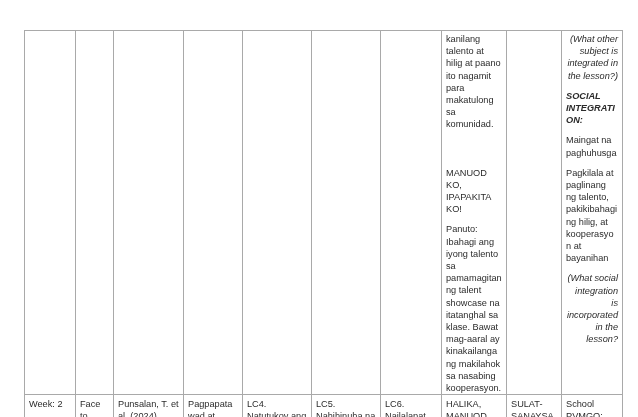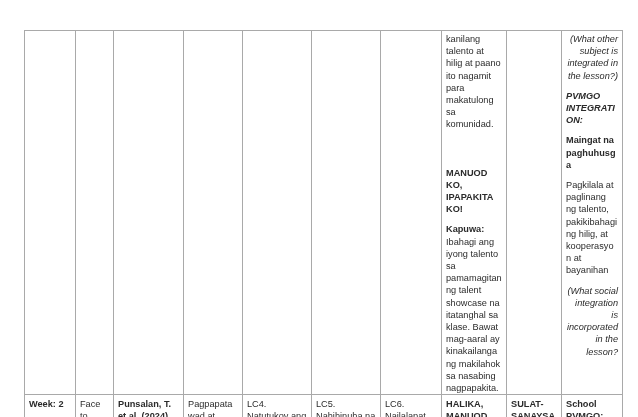--- a/index.html
+++ b/index.html
@@ -5,21 +5,21 @@
   html, body { margin: 0; padding: 0; background: #ffffff; }
   body { width: 638px; height: 417px; overflow: hidden; position: relative;
          font-family: "Liberation Sans", sans-serif; color: #2b2b2b; }
   .page { position: absolute; left: 0; top: 0; width: 638px; height: 417px; background:#fff; }
   table.plan { position: absolute; left: 24px; top: 30px; border-collapse: collapse;
                table-layout: fixed; width: 598px; }
   table.plan td { border: 1px solid #a9a9a9; vertical-align: top; padding: 2px 4px 0 4px;
                   font-size: 9.2px; line-height: 12.2px; overflow: hidden; word-wrap: break-word; }
   tr.r1 td { height: 320px; }
   tr.r2 td { height: 70px; padding-top: 3px; }
-  .b { font-weight: bold; }
+  .b { font-weight: normal; }
   .i { font-style: italic; text-align: right; }
   .bi { font-weight: bold; font-style: italic; }
   .gap { display:block; height: 8px; }
   .biggap { display:block; height: 36px; }
   .justify { text-align: justify; }
   p { margin: 0; }
 </style>
 </head>
 <body>
 
@@ -44,27 +44,27 @@
     <td></td>
     <td></td>
     <td></td>
     <td></td>
     <td></td>
     <td>
       <p>kanilang talento at hilig at paano ito nagamit para makatulong sa komunidad.</p>
       <span class="biggap"></span>
       <p class="b">MANUOD KO, IPAPAKITA KO!</p>
       <span class="gap"></span>
-      <p><span class="b">Kapuwa:</span> <span>Ibahagi ang iyong talento sa pamamagitan ng talent showcase na itatanghal sa klase. Bawat mag-aaral ay kinakailangang makilahok sa nasabing nagpapakita.</span></p>
+      <p><span class="b">Panuto:</span> <span>Ibahagi ang iyong talento sa pamamagitan ng talent showcase na itatanghal sa klase. Bawat mag-aaral ay kinakailangang makilahok sa nasabing kooperasyon.</span></p>
     </td>
     <td></td>
     <td>
       <p class="i">(What other subject is integrated in the lesson?)</p>
       <span class="gap"></span>
-      <p class="bi">PVMGO INTEGRATION:</p>
+      <p class="bi">SOCIAL INTEGRATION:</p>
       <span class="gap"></span>
       <p class="b">Maingat na paghuhusga</p>
       <span class="gap"></span>
       <p>Pagkilala at paglinang ng talento, pakikibahagi ng hilig, at kooperasyon at bayanihan</p>
       <span class="gap"></span>
       <p class="i">(What social integration is incorporated in the lesson?</p>
     </td>
   </tr>
   <tr class="r2">
     <td>

